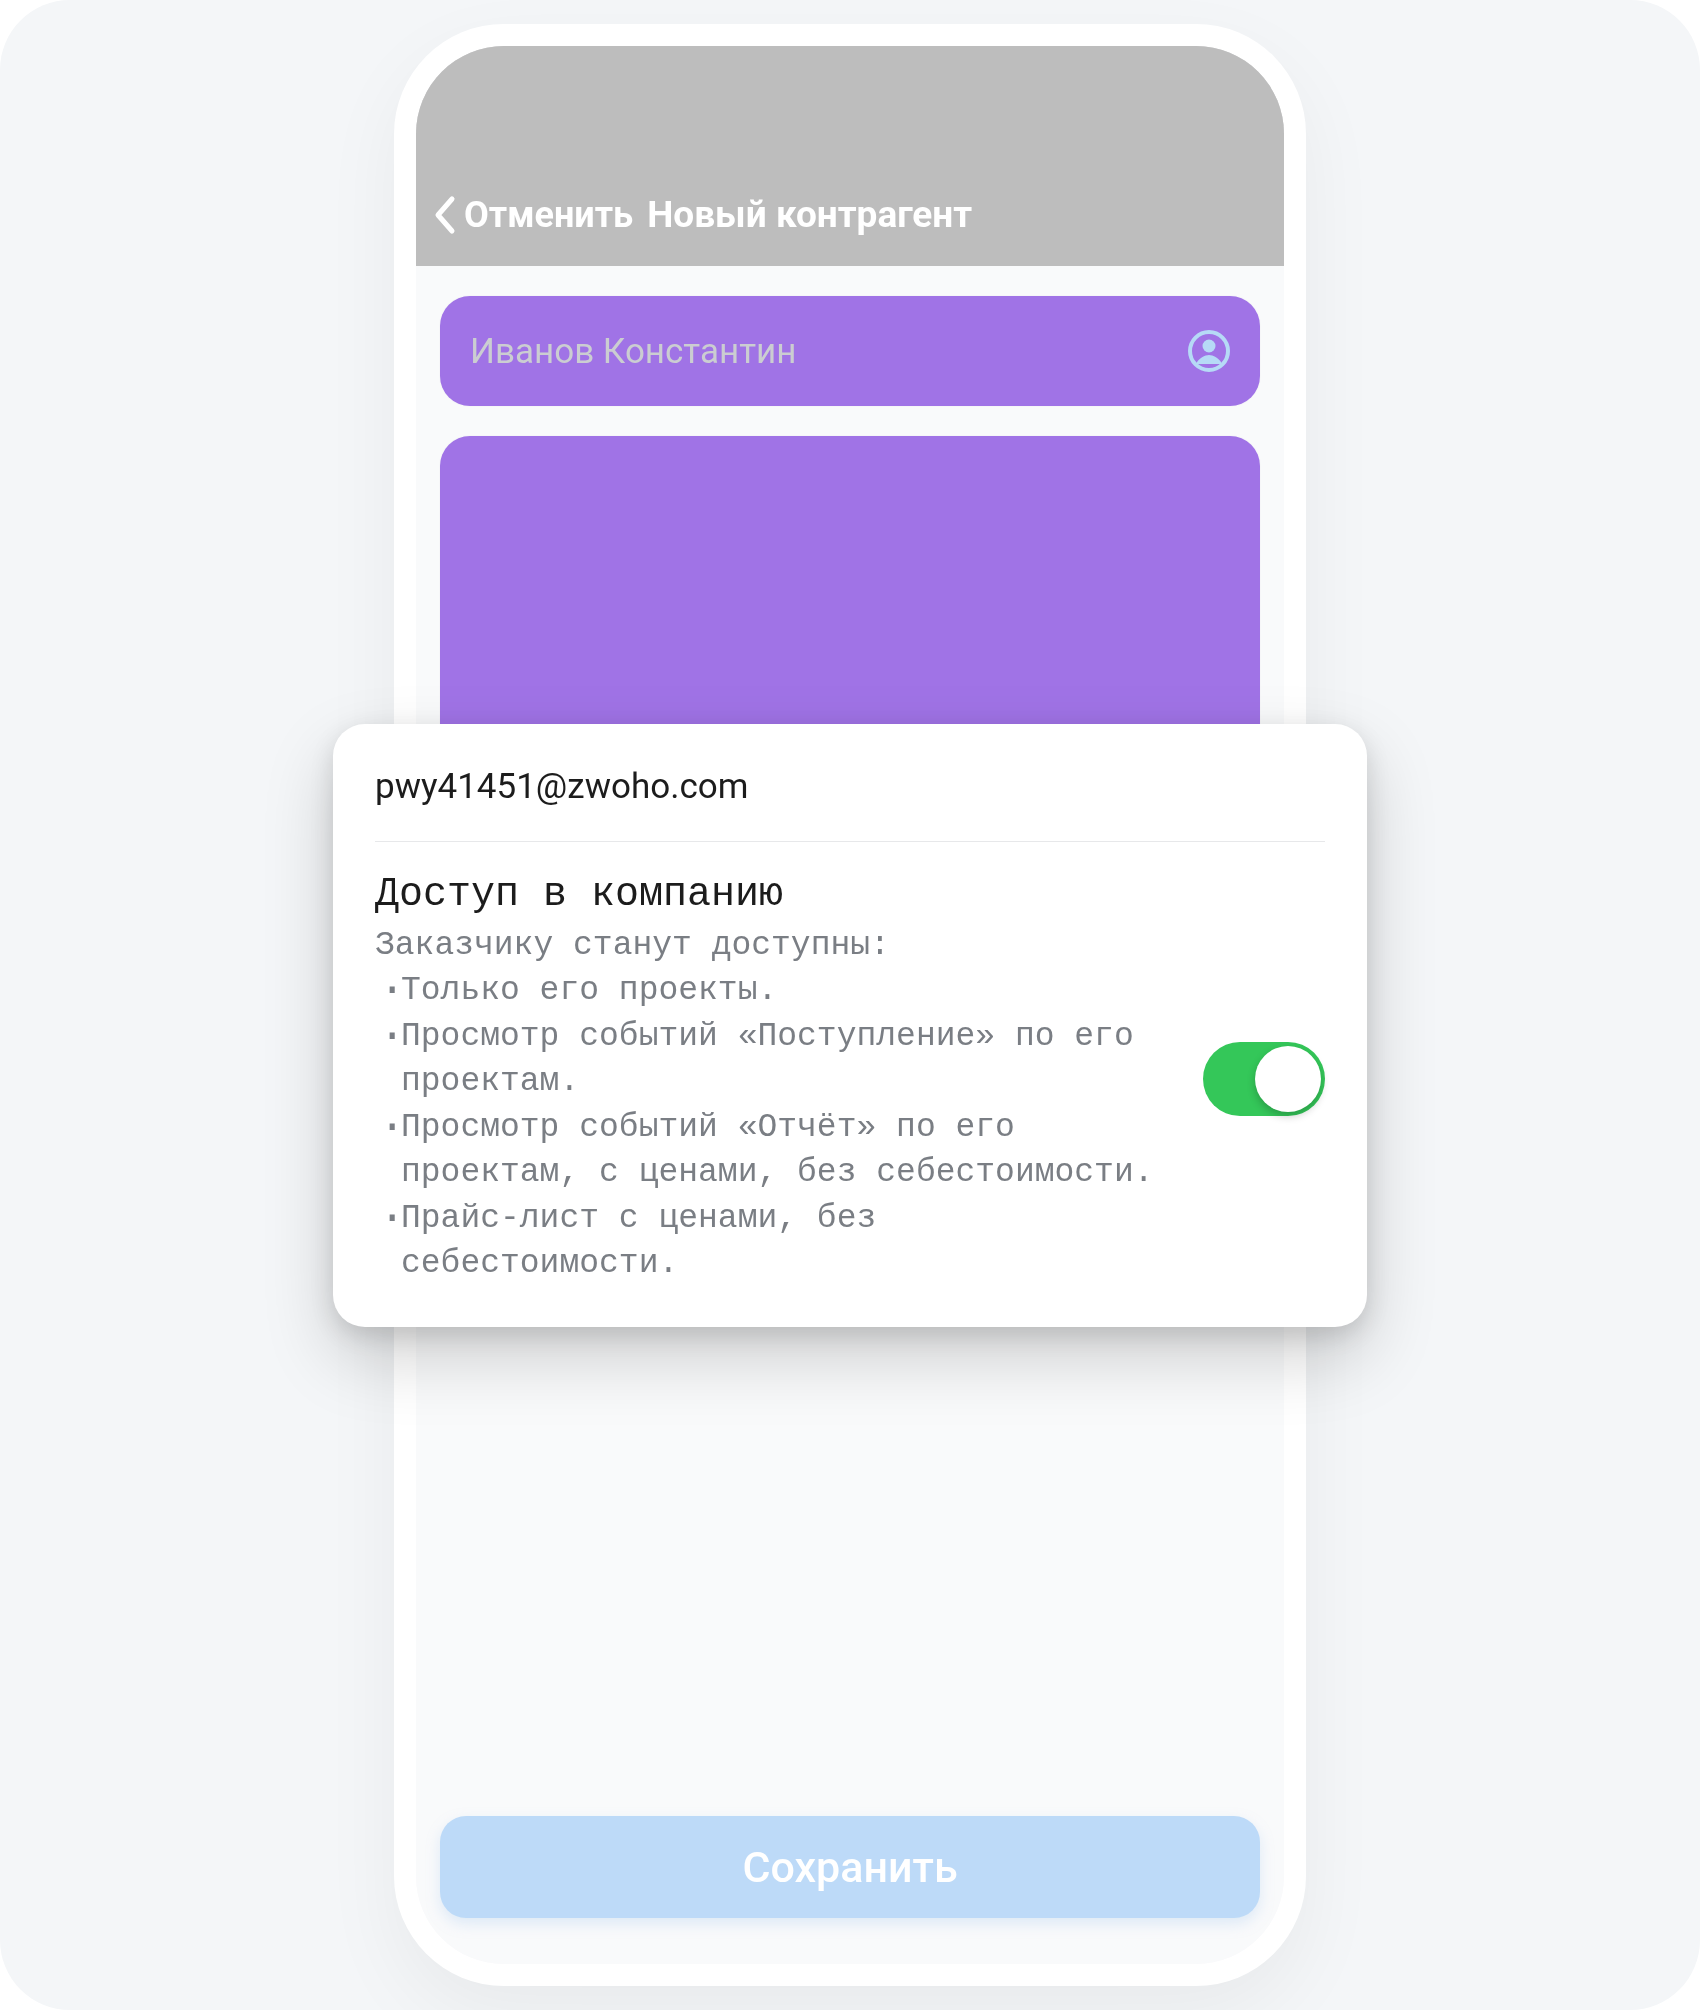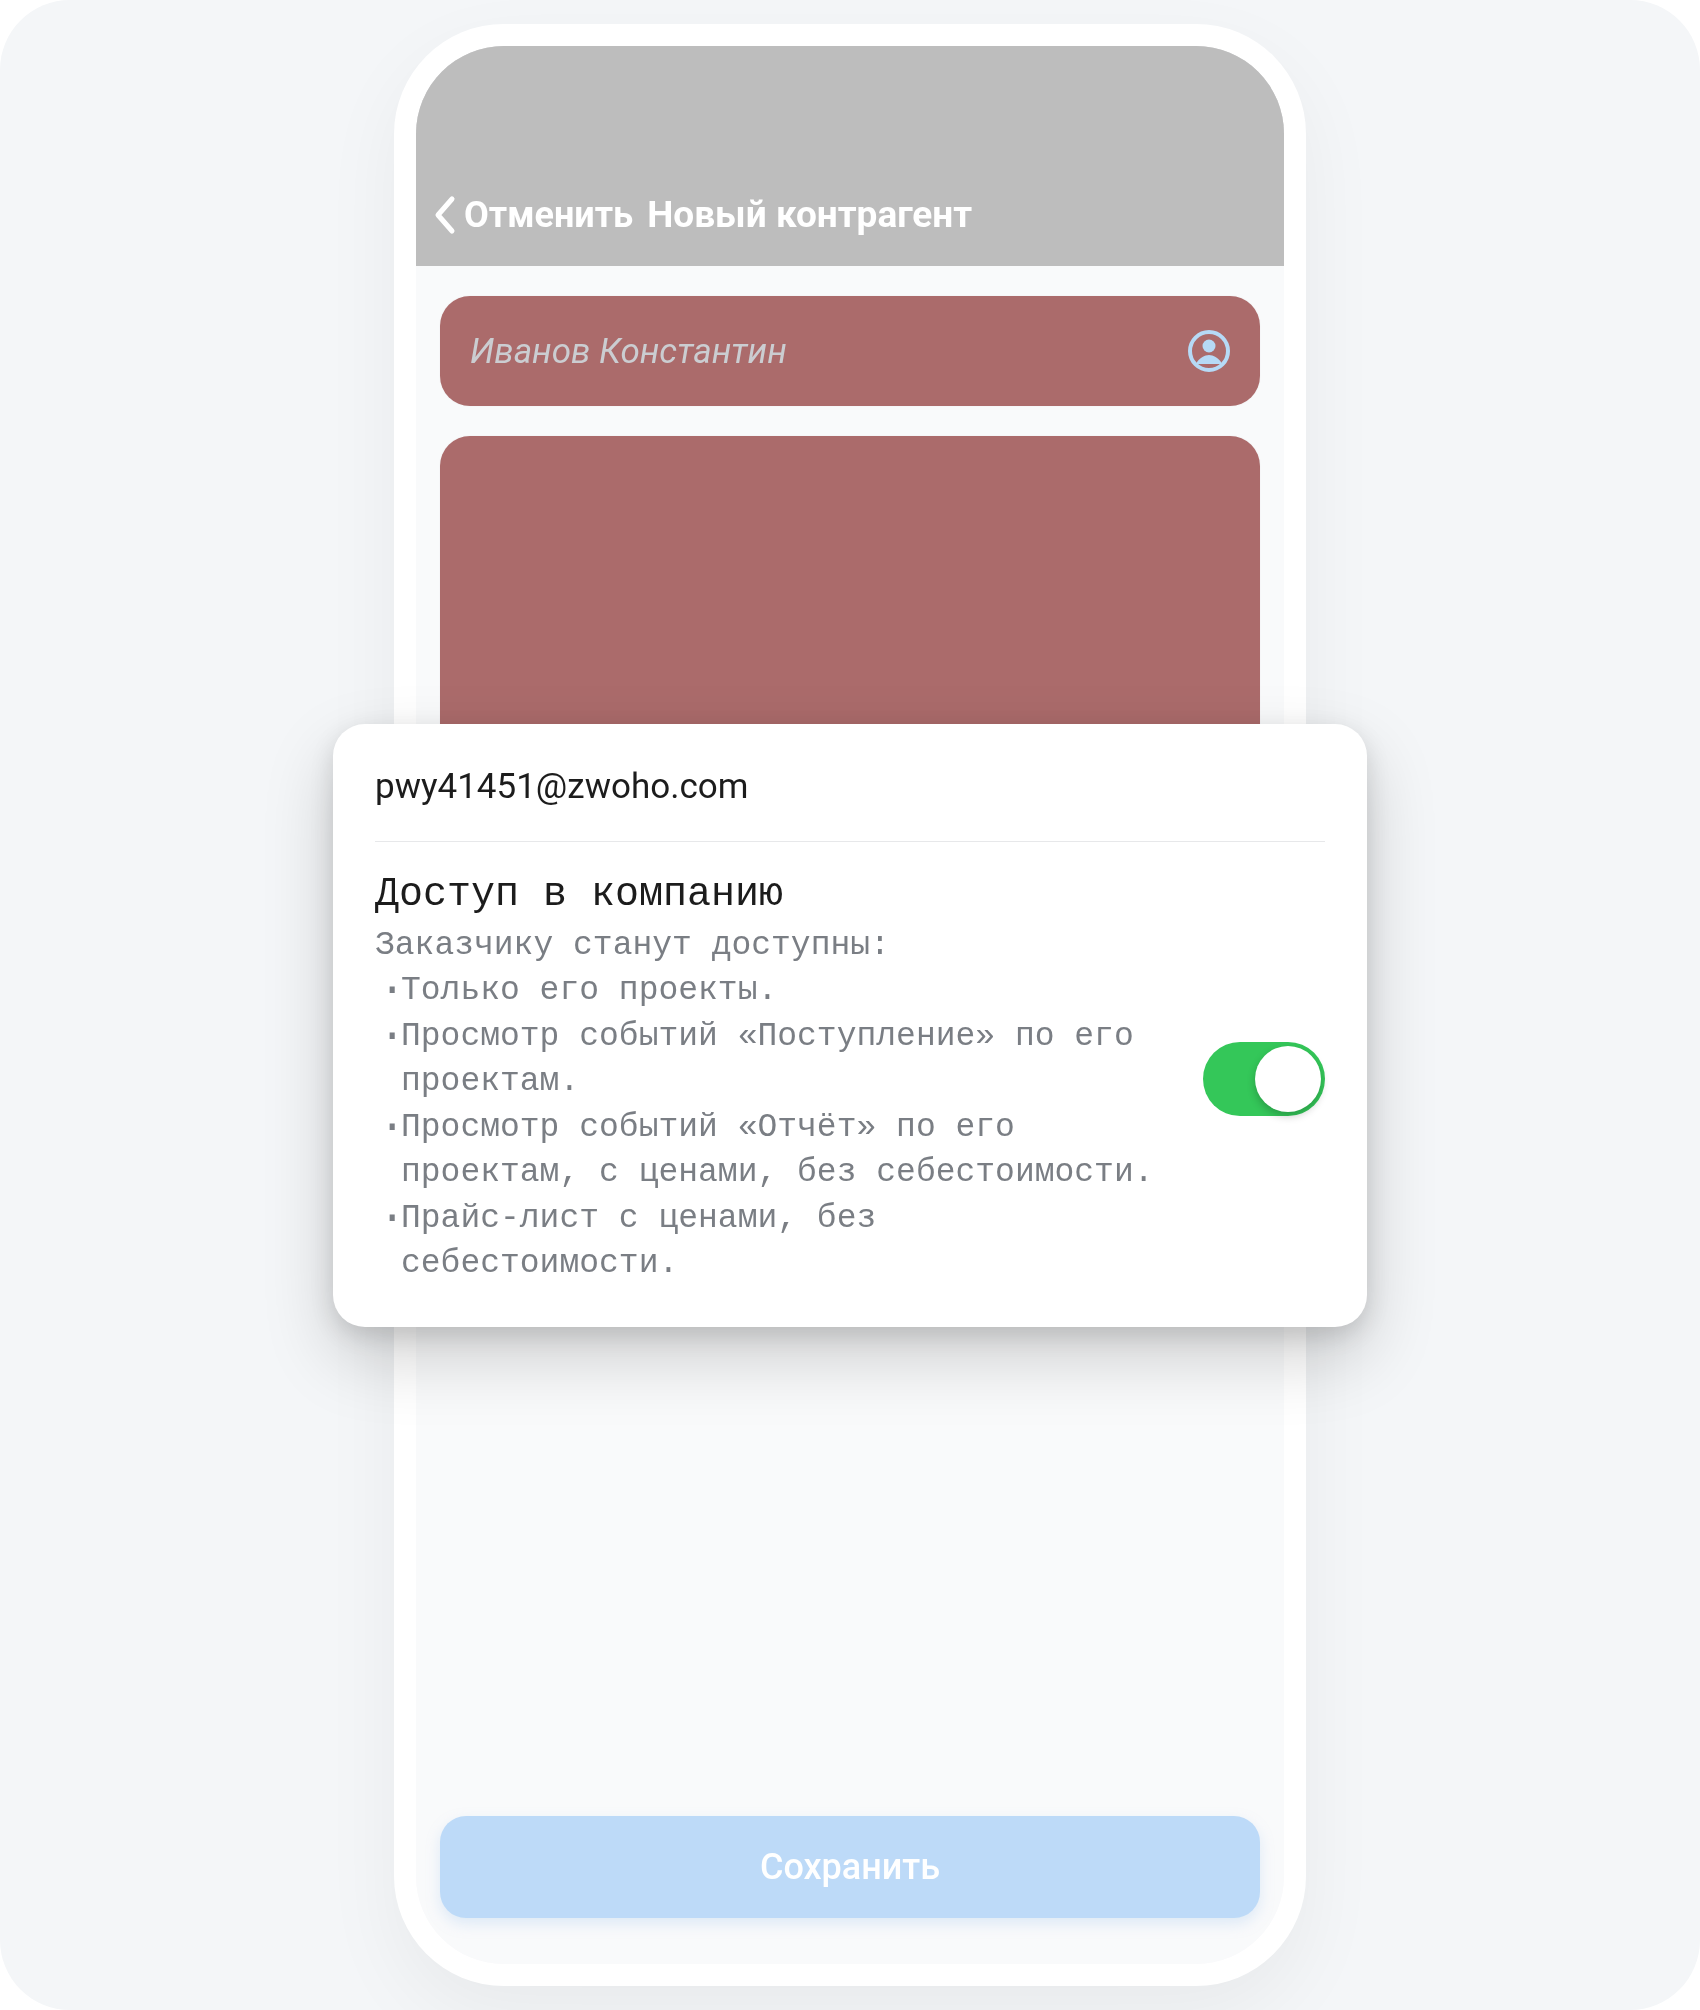--- a/index.html
+++ b/index.html
@@ -74,25 +74,24 @@
     font-weight: 700;
     margin-left: 14px;
   }
 
   
   .content {
     padding: 30px 24px 0 24px;
   }
 
   .card {
-    background: #7f1d1d;
+    background: #6d28d9;
     border-radius: 30px;
     box-shadow: 0 0 0 1px rgba(0,0,0,0.02);
     margin-bottom: 30px;
-    font-style: italic;
   }
   .row {
     display: flex;
     align-items: center;
     justify-content: space-between;
     padding: 0 30px;
     height: 110px;
   }
   .row + .row {
     border-top: 1.5px solid #EEEEEE;
@@ -134,21 +133,21 @@
     left: 24px;
     right: 24px;
     bottom: 46px;
     height: 102px;
     background: #9AC7F4;
     border-radius: 26px;
     display: flex;
     align-items: center;
     justify-content: center;
     color: #ffffff;
-    font-size: 36px;
+    font-size: 43px;
     font-weight: 500;
     cursor: pointer;
     box-shadow: 0 6px 14px rgba(127,177,230,0.35);
   }
 
   
   .popup {
     position: absolute;
     top: 724px;
     left: 50%;

